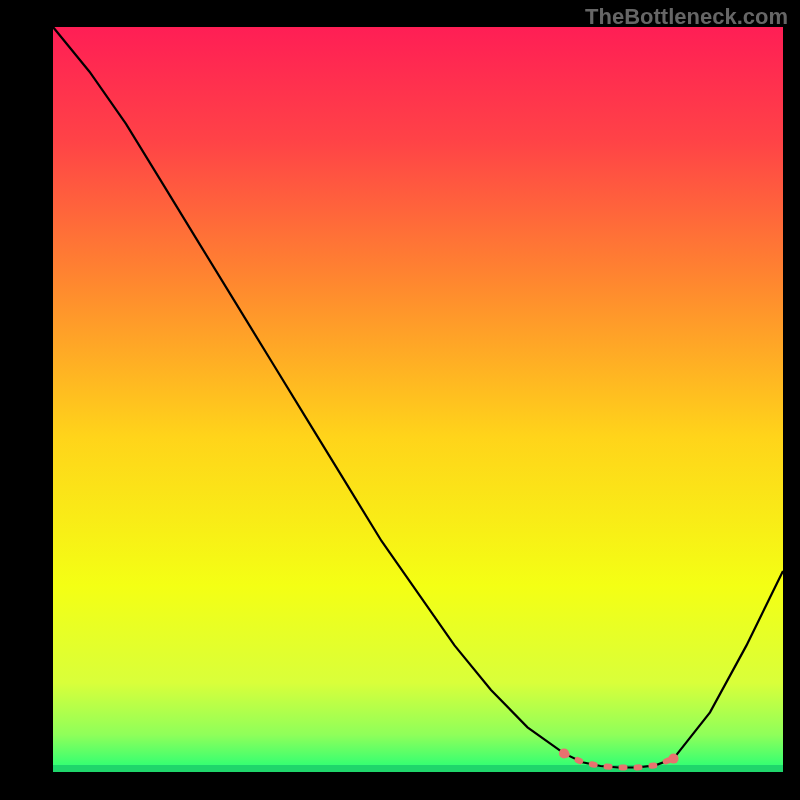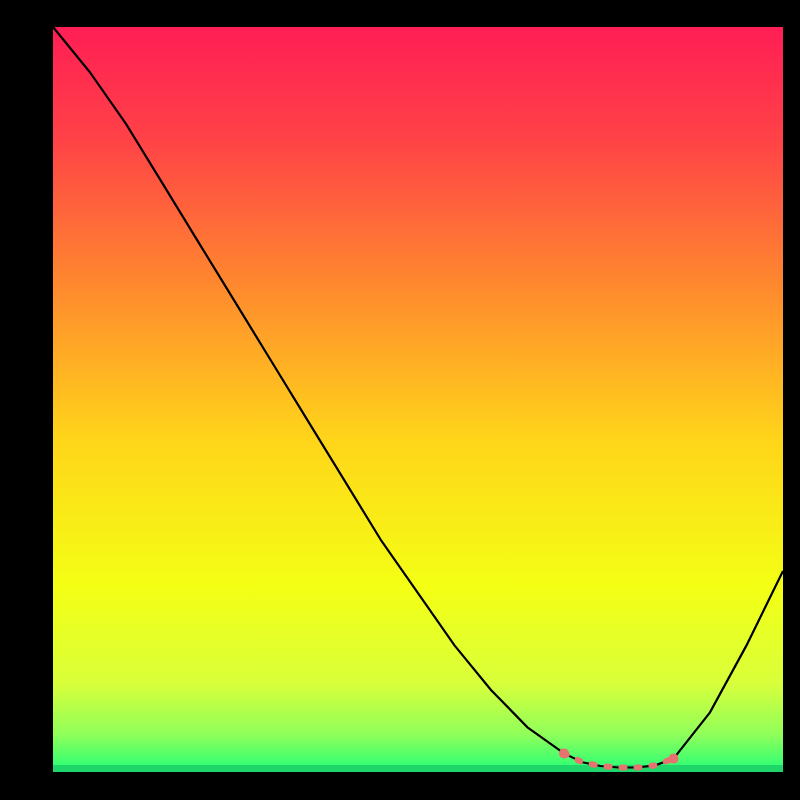--- a/index.html
+++ b/index.html
@@ -52,13 +52,14 @@
     </defs>
     <rect id="plot-bg" x="53" y="27" width="730" height="745" fill="url(#bg-grad)"></rect>
     <rect id="bottom-band" x="53" y="765" width="730" height="7" fill="#1fd66b"></rect>
     <path id="curve" fill="none" stroke-width="2.2" d="M53.0 27.0 L89.5 71.7 L126.0 123.9 L162.5 183.4 L199.0 243.1 L235.5 302.6 L272.0 362.2 L308.5 421.9 L345.0 481.4 L381.5 541.0 L418.0 593.2 L454.5 645.4 L491.0 690.0 L527.5 727.3 L564.0 753.4 L582.3 762.3 L600.5 766.0 L618.8 767.5 L637.0 767.5 L655.3 765.3 L673.5 758.6 L710.0 712.4 L746.5 645.4 L783.0 570.9 " stroke="#000000"></path>
     <g id="markers">
         <path d="M564.0 753.4 L582.3 762.3 L600.5 766.0 L618.8 767.5 L637.0 767.5 L655.3 765.3 L673.5 758.6 " fill="none" stroke="#e8726f" stroke-width="6" stroke-linecap="round" stroke-dasharray="3 12"></path>
         <circle cx="564.0" cy="753.4" r="5" fill="#e8726f"></circle>
         <circle cx="673.5" cy="758.6" r="5" fill="#e8726f"></circle>
       </g>
   </svg>
+  <div class="watermark">TheBottleneck.com</div>
 </div>
 
 </body></html>

